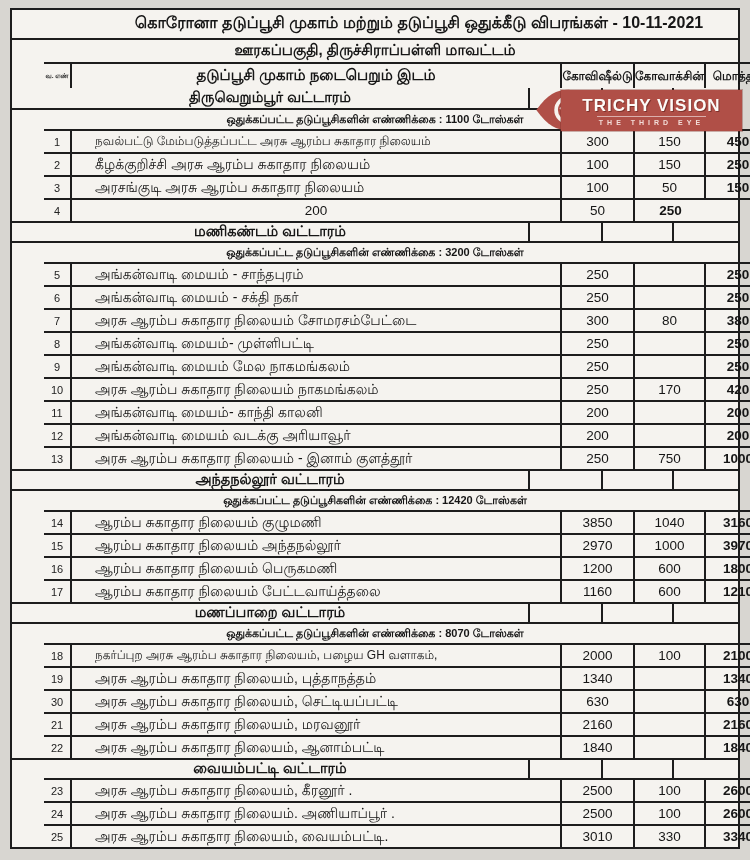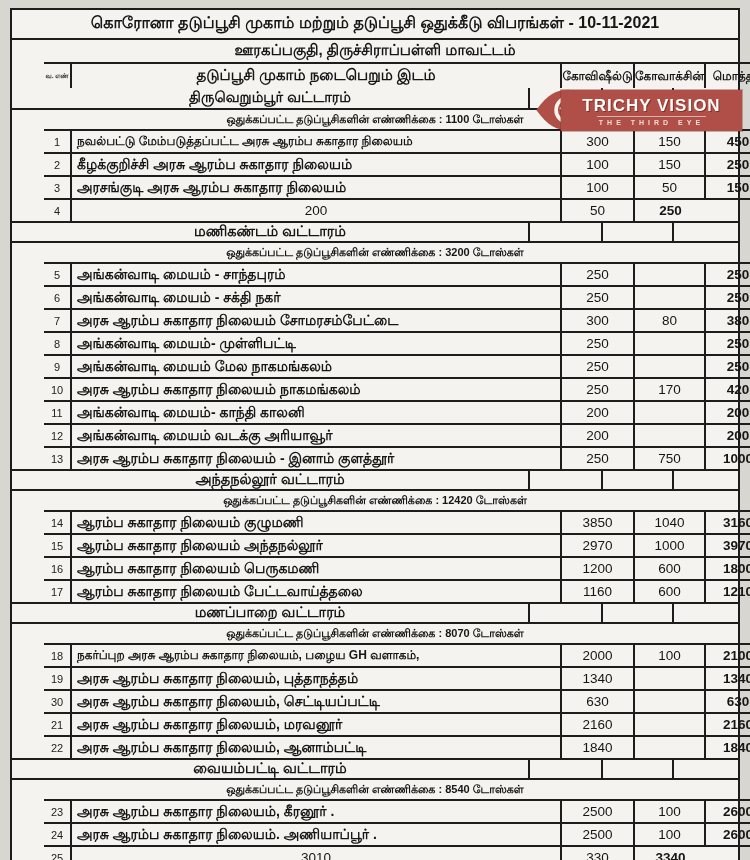--- a/index.html
+++ b/index.html
@@ -17,32 +17,32 @@
   .row { display:grid; width:100%; overflow:hidden; }
   .row + .row { border-top:2px solid #1d1d1d; }
   .cols5 { grid-template-columns:28px 490px 73px 71px 64px;margin-left:32px; }
   .cols4 { grid-template-columns:518px 73px 71px 64px; }
   .cols1 { grid-template-columns:726px; }
   .cell {
     display:flex; align-items:center; justify-content:center;
     overflow:hidden; white-space:nowrap;
   }
   .cell.vline { border-right:2px solid #1d1d1d; }
-  .title-row   { height:28px; font-size:16px; font-weight:bold; }
+  .title-row   { height:28px; font-size:16px; font-weight:bold;padding-left:44px; }
   .subtitle-row{ height:24px; font-size:15px; font-weight:bold; }
   .head-row    { height:26px; }
   .head-sno  { font-size:6.5px; font-weight:bold; color:#333; }
   .head-loc  { font-size:15px; font-weight:bold; }
   .head-num  { font-size:12px; font-weight:bold; }
   .sec-title-row { height:20px; }
   .sec-title { font-size:14.5px; font-weight:bold; }
   .alloc-row { height:21px; font-size:11px; font-weight:bold; }
   .data-row  { height:23px; }
   .d-sno { font-size:11px; color:#222; }
-  .d-loc { font-size:14px; font-weight:bold; justify-content:flex-start; padding-left:5px; }
+  .d-loc { font-size:14px; font-weight:normal; justify-content:flex-start; padding-left:23px; }
   .d-loc.long { font-size:12px; }
   .d-num { font-size:13.5px; }
   .d-tot { font-size:13.5px; font-weight:bold; }
 
   
   .logo { position:absolute; left:535px; top:87px; width:215px; height:46px; z-index:5; }
   .logo-banner {
     position:absolute; left:26px; top:3px; right:8px; height:41px;
     background:#b04f47; display:flex; flex-direction:column;
     align-items:center; justify-content:center;
@@ -265,39 +265,37 @@
         <div class="cell vline d-num">1840</div>
         <div class="cell vline d-num"></div>
         <div class="cell d-tot">1840</div>
       </div>
       <div class="row cols4 sec-title-row">
         <div class="cell vline sec-title">வையம்பட்டி வட்டாரம்</div>
         <div class="cell vline"></div>
         <div class="cell vline"></div>
         <div class="cell"></div>
       </div>
-      <div class="row cols1 alloc-row">
-        <div class="cell">ஒதுக்கப்பட்ட தடுப்பூசிகளின் எண்ணிக்கை : 8540 டோஸ்கள்</div>
-      </div>
       <div class="row cols5 data-row">
         <div class="cell vline d-sno">23</div>
         <div class="cell vline d-loc">அரசு ஆரம்ப சுகாதார நிலையம்,  கீரனூர் .</div>
         <div class="cell vline d-num">2500</div>
         <div class="cell vline d-num">100</div>
         <div class="cell d-tot">2600</div>
       </div>
       <div class="row cols5 data-row">
         <div class="cell vline d-sno">24</div>
         <div class="cell vline d-loc">அரசு ஆரம்ப சுகாதார நிலையம். அணியாப்பூர் .</div>
         <div class="cell vline d-num">2500</div>
         <div class="cell vline d-num">100</div>
         <div class="cell d-tot">2600</div>
       </div>
       <div class="row cols5 data-row">
         <div class="cell vline d-sno">25</div>
+        <div class="cell vline d-loc">அரசு ஆரம்ப சுகாதார நிலையம், வையம்பட்டி.</div>
         <div class="cell vline d-num">3010</div>
         <div class="cell vline d-num">330</div>
         <div class="cell d-tot">3340</div>
       </div>
     </div>
 </div>
 
 <div class="logo">
   <svg class="logo-eye" viewBox="0 0 60 50">
     <path d="M1,25 C13,8 23,3 36,3 A22,22 0 1 1 36,47 C23,47 13,42 1,25 Z" fill="#b04f47"></path>

